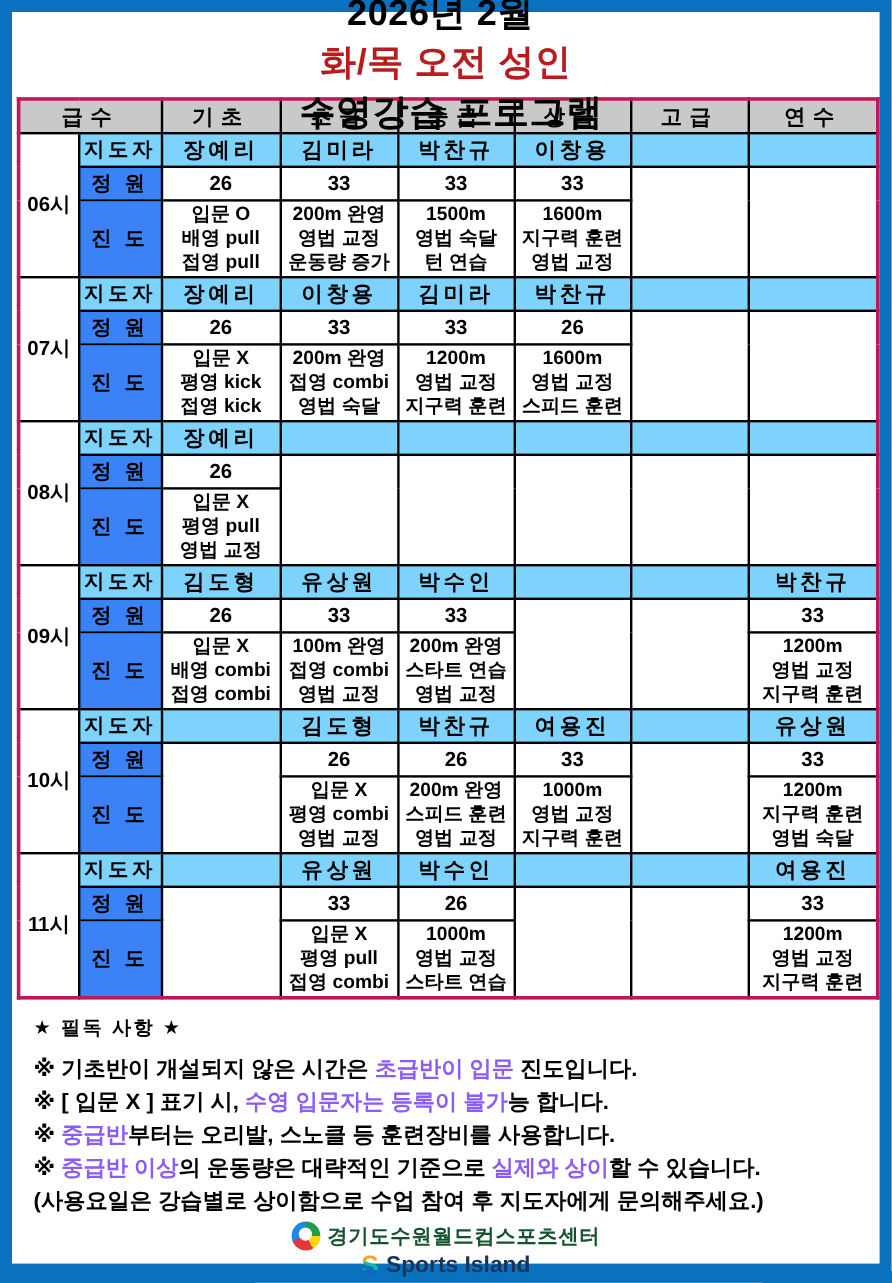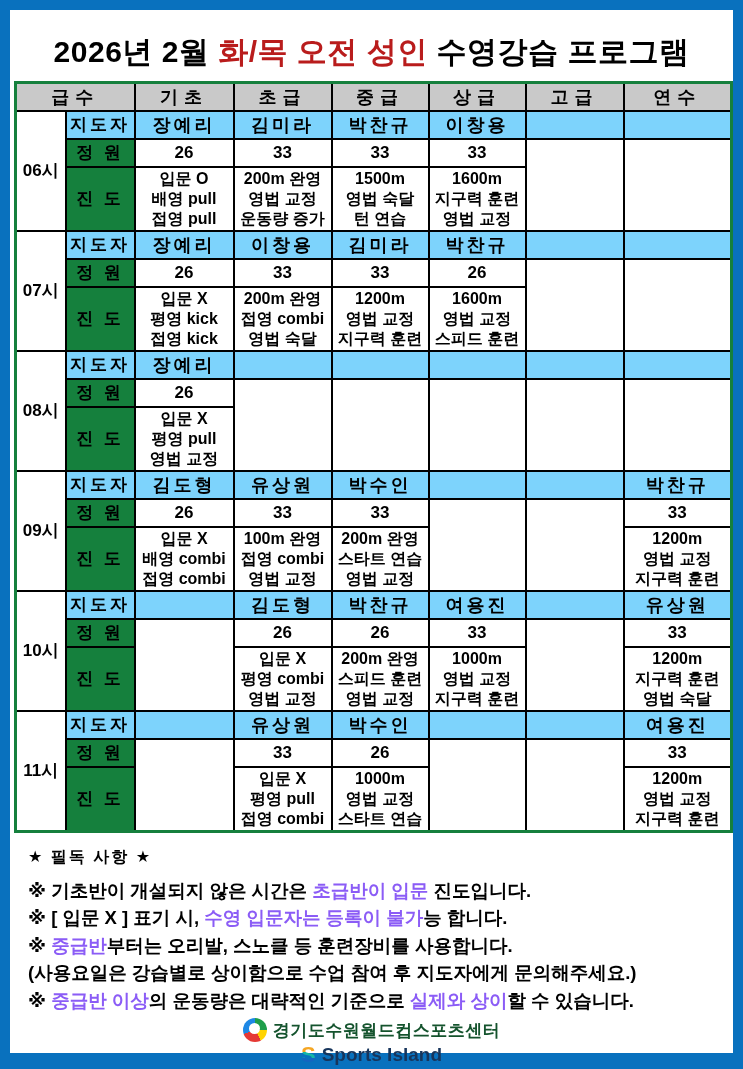--- a/index.html
+++ b/index.html
@@ -1,30 +1,30 @@
 <!DOCTYPE html>
 <html lang="ko"><head>
 <meta charset="utf-8">
 <style>
   * { margin:0; padding:0; box-sizing:border-box; }
   body { font-family:"Liberation Sans","DejaVu Sans",sans-serif; }
   .page { position:relative; width:743px; height:1069px; background:#0971BE; overflow:hidden; }
   .sheet { position:absolute; left:10px; top:10px; width:723px; height:1043px; background:#ffffff; }
 
   .title { margin-top:13px; height:58px; display:flex; align-items:center; justify-content:center;
-           font-size:30px; font-weight:bold; color:#000; letter-spacing:0.5px; white-space:pre; }
+           font-size:30px; font-weight:bold; color:#000; letter-spacing:0.5px; white-space:pre;flex-direction:column; }
   .title .blue { color:#b91c1c; }
 
   table.schedule { border-collapse:collapse; table-layout:fixed; margin-left:4px; width:716px; }
-  table.schedule { border:3px solid #15803d; }
+  table.schedule { border:3px solid #be185d; }
   table.schedule th, table.schedule td { border:2px solid #000; text-align:center; vertical-align:middle;
            font-weight:bold; color:#000; overflow:hidden; }
   thead th { height:28px; background:#C9C9C9; font-size:18px; letter-spacing:6px; }
   td.time-cell { font-size:17px; background:#fff; letter-spacing:0; }
-  td.row-label { font-size:17px; letter-spacing:3px; background:#15803d; }
+  td.row-label { font-size:17px; letter-spacing:3px; background:#3b82f6; }
   td.yellow { background:#7dd3fc; }
   td.inst-cell { font-size:18px; letter-spacing:3px; height:28px; }
   td.cap-cell { font-size:17px; height:28px; }
   td.prog-cell { height:62px; font-size:16px; padding:1px 0;margin-top:20px; }
   td.empty-cell { background:#fff; }
   .prog-line { line-height:20px; white-space:nowrap; }
 
   .notes { margin:14px 0 0 18px; }
   .notes-heading { font-size:16px; font-weight:bold; letter-spacing:2px; margin-bottom:9px; }
   .note-line { font-size:18.5px; font-weight:bold; line-height:27.5px; white-space:pre; }
@@ -307,22 +307,22 @@
           </tr>
         </tbody>
     </table>
 
     <div class="notes">
       <div class="notes-heading">★ 필독 사항 ★</div>
       <div id="notes-lines">
           <div class="note-line"><span>※ 기초반이 개설되지 않은 시간은 </span><span class="blue">초급반이 입문</span><span> 진도입니다.</span></div>
           <div class="note-line"><span>※ [ 입문 X ] 표기 시, </span><span class="blue">수영 입문자는 등록이 불가</span><span>능 합니다.</span></div>
           <div class="note-line"><span>※ </span><span class="blue">중급반</span><span>부터는 오리발, 스노클 등 훈련장비를 사용합니다.</span></div>
+          <div class="note-line"><span>※ </span><span class="blue">중급반 이상</span><span>의 운동량은 대략적인 기준으로 </span><span class="blue">실제와 상이</span><span>할 수 있습니다.</span></div>
           <div class="note-line"><span>(사용요일은 강습별로 상이함으로 수업 참여 후 지도자에게 문의해주세요.)</span></div>
-          <div class="note-line"><span>※ </span><span class="blue">중급반 이상</span><span>의 운동량은 대략적인 기준으로 </span><span class="blue">실제와 상이</span><span>할 수 있습니다.</span></div>
         </div>
     </div>
 
     <div class="logos">
       <div class="logo-row">
         <span class="emblem"></span>
         <span class="logo-text">경기도수원월드컵스포츠센터</span>
       </div>
       <div class="logo-row">
         <span class="s-mark">S</span>

